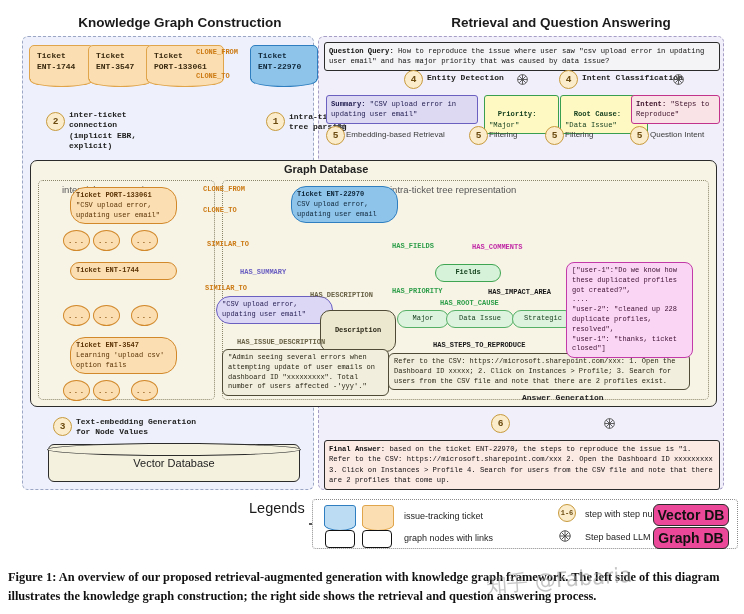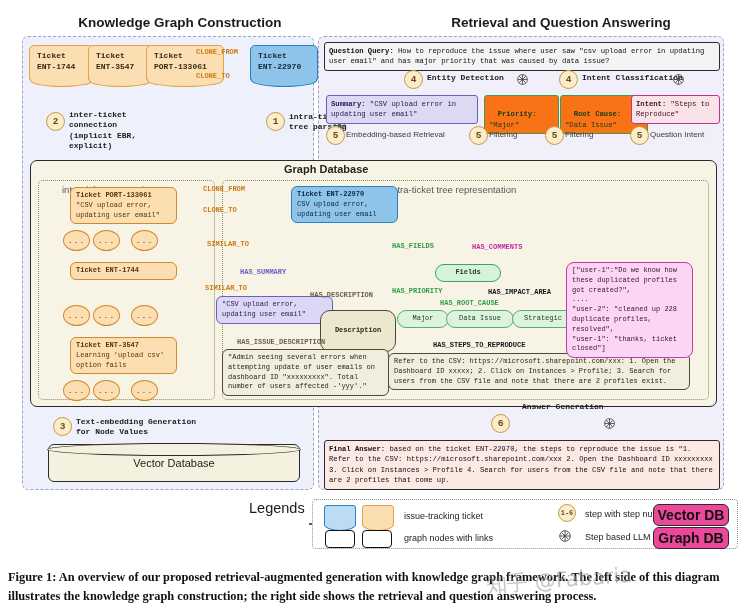--- a/index.html
+++ b/index.html
@@ -29,21 +29,21 @@
         font-weight:bold;color:#222;line-height:1.3;}
   .steplbl.sans{font-family:"Liberation Sans",sans-serif;font-weight:normal;color:#3a3a3a;font-size:8px;}
   
   .llm{position:absolute;width:13px;height:13px;}
   
   #graph-db{position:absolute;background:#f7f4e6;border:1.6px solid #2b2b2b;border-radius:7px;}
   .subzone{position:absolute;border:1px dotted #8a8468;border-radius:5px;}
   .zone-title{position:absolute;font-size:9.5px;color:#575757;}
   
   .gnode{position:absolute;font-family:"Liberation Mono",monospace;font-size:7px;
-         line-height:1.4;border-radius:6px;padding:3px 5px;}
+         line-height:1.4;border-radius:15px;padding:3px 5px;}
   .n-ticket-o{background:#fbdfb2;border:1.3px solid #d2892c;color:#5a3205;font-weight:bold;}
   .n-ticket-b{background:#8fc4ea;border:1.3px solid #2f7fc0;color:#0e2639;font-weight:bold;}
   .n-sum{background:#dcd7f5;border:1.3px solid #6b5fc0;color:#241d52;}
   .n-desc{background:#ece8cf;border:1.4px solid #4e4a36;color:#2a2718;font-weight:bold;
           border-radius:10px;text-align:center;}
   .n-fields{background:#d6f2d8;border:1.4px solid #3fa552;color:#123f1c;font-weight:bold;
           border-radius:10px;text-align:center;}
   .n-val{background:#ddf3de;border:1.2px solid #56b066;color:#143d1c;border-radius:9px;text-align:center;}
   .n-text{background:#f2eedd;border:1.3px solid #4e4a36;color:#2a2718;border-radius:6px;}
   .n-com{background:#fbd6f4;border:1.4px solid #c23aa8;color:#3d1033;border-radius:8px;}
@@ -57,21 +57,21 @@
   .e-gr{color:#2f9e4a;text-align:right;}
   .e-pk{color:#c22ba6;}
   .e-pu{color:#6b5fc0;}
   .e-br{color:#6a6347;}
   .e-bk{color:#171717;}
   
   .qbox{position:absolute;font-family:"Liberation Mono",monospace;font-size:7.2px;
         line-height:1.45;border-radius:3px;padding:3px 4px;}
   .q-query{background:#f4f4f6;border:1.2px solid #2b2b2b;color:#111;}
   .q-sum{background:#ddd9f3;border:1.3px solid #6b5fc0;color:#1e1a4d;}
-  .q-grn{background:#f97316;border:1.3px solid #3a9e50;color:#123d1c;}
+  .q-grn{background:#fef9c3;border:1.3px solid #3a9e50;color:#123d1c;}
   .q-pnk{background:#fae3e6;border:1.3px solid #c2348c;color:#3a1028;}
   .q-ans{background:#fbe9e4;border:1.2px solid #2b2b2b;color:#111;}
   b.kw{font-weight:bold;}
   
   .cyl{position:absolute;background:#f4f1df;border:1.6px solid #2b2b2b;border-radius:50%/16px;}
   .cyl .cap{position:absolute;left:-1.6px;right:-1.6px;top:-1.6px;height:11px;
             border:1.6px solid #2b2b2b;border-radius:50%;background:#f4f1df;}
   .cyl .cl{position:absolute;left:0;right:0;top:0;bottom:0;display:flex;
             align-items:center;justify-content:center;font-size:11px;color:#222;}
   
@@ -359,21 +359,21 @@
 <div class="step" style="left:326px;top:126px">5</div>
 <div class="steplbl sans" style="left:346px;top:130px">Embedding-based Retrieval</div>
 <div class="step" style="left:469px;top:126px">5</div>
 <div class="steplbl sans" style="left:489px;top:130px">Filtering</div>
 <div class="step" style="left:545px;top:126px">5</div>
 <div class="steplbl sans" style="left:565px;top:130px">Filtering</div>
 <div class="step" style="left:630px;top:126px">5</div>
 <div class="steplbl sans" style="left:650px;top:130px">Question Intent</div>
 
 <div class="step" style="left:491px;top:414px">6</div>
-<div class="steplbl" style="left:522px;top:402px">Answer Generation</div>
+<div class="steplbl" style="left:522px;top:393px">Answer Generation</div>
 <div class="llm" style="left:603px;top:416px">
   <svg viewBox="0 0 24 24">
       <g fill="none" stroke="#4a4a4a" stroke-width="1.6">
    <circle cx="12" cy="12" r="9"></circle>
         <path d="M12 3v18M3 12h18M6 6l12 12M18 6L6 18"></path>
       </g>
     </svg>
 </div>
 <div class="qbox q-ans" style="left:324px;top:440px;width:386px">
   <b class="kw">Final Answer:</b><span> based on the ticket ENT-22970, the steps to reproduce the issue is "1. Refer to the CSV: https://microsoft.sharepoint.com/xxx 2. Open the Dashboard ID xxxxxxxxx 3. Click on Instances &gt; Profile 4. Search for users from the CSV file and note that there are 2 profiles that come up.</span>

